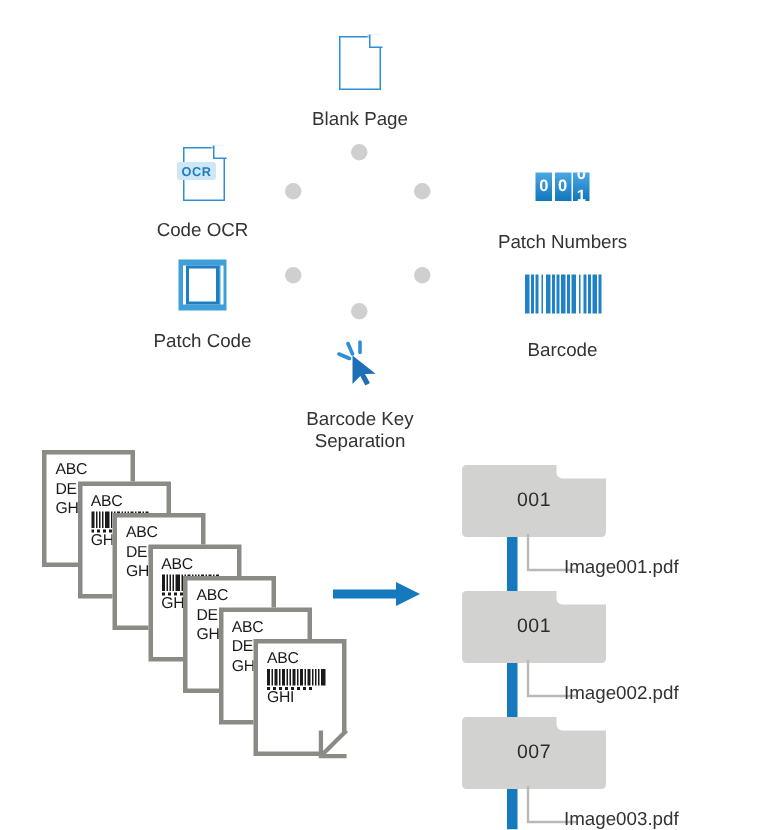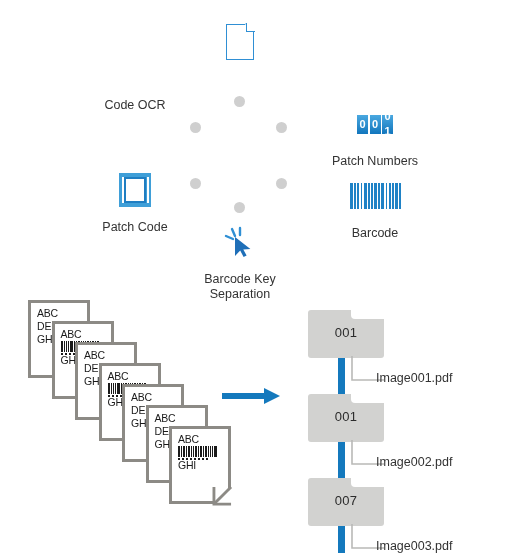--- a/index.html
+++ b/index.html
@@ -214,20 +214,21 @@
     width: 7px;
     bottom: 0px;
     background: #1479bd;
   }
   .folder {
     position: absolute;
     width: 76px;
     height: 48px;
     background: #d2d2d0;
     border-radius: 3px 3px 3px 3px;
+    padding-left: 20px;
   }
   .folder .tabcut {
     position: absolute;
     right: 0; top: 0;
     width: 33px; height: 9px;
     background: #ffffff;
     border-bottom-left-radius: 4px;
   }
   .folder .num {
     position: absolute;
@@ -254,23 +255,34 @@
 <div class="stage">
 
   <div class="feature f-blank">
     <div class="icon-wrap">
       <div class="doc-ico">
         <div class="body"></div>
         <div class="foldtop"></div>
         <div class="fold"></div>
       </div>
     </div>
+    <div class="cap">Blank Page</div>
   </div>
 
   <div class="feature f-zonal">
+    <div class="icon-wrap">
+      <div class="ocr-ico">
+        <div class="doc-ico" style="position:absolute;left:2px;top:0;">
+          <div class="body"></div>
+          <div class="foldtop"></div>
+          <div class="fold"></div>
+        </div>
+        <div class="ocrbox">OCR</div>
+      </div>
+    </div>
     <div class="cap">Code OCR</div>
   </div>
 
   <div class="feature f-pagenum">
     <div class="icon-wrap">
       <div class="odo">
         <div class="tile">0</div>
         <div class="tile">0</div>
         <div class="tile roll">
           <span class="top">0</span>

